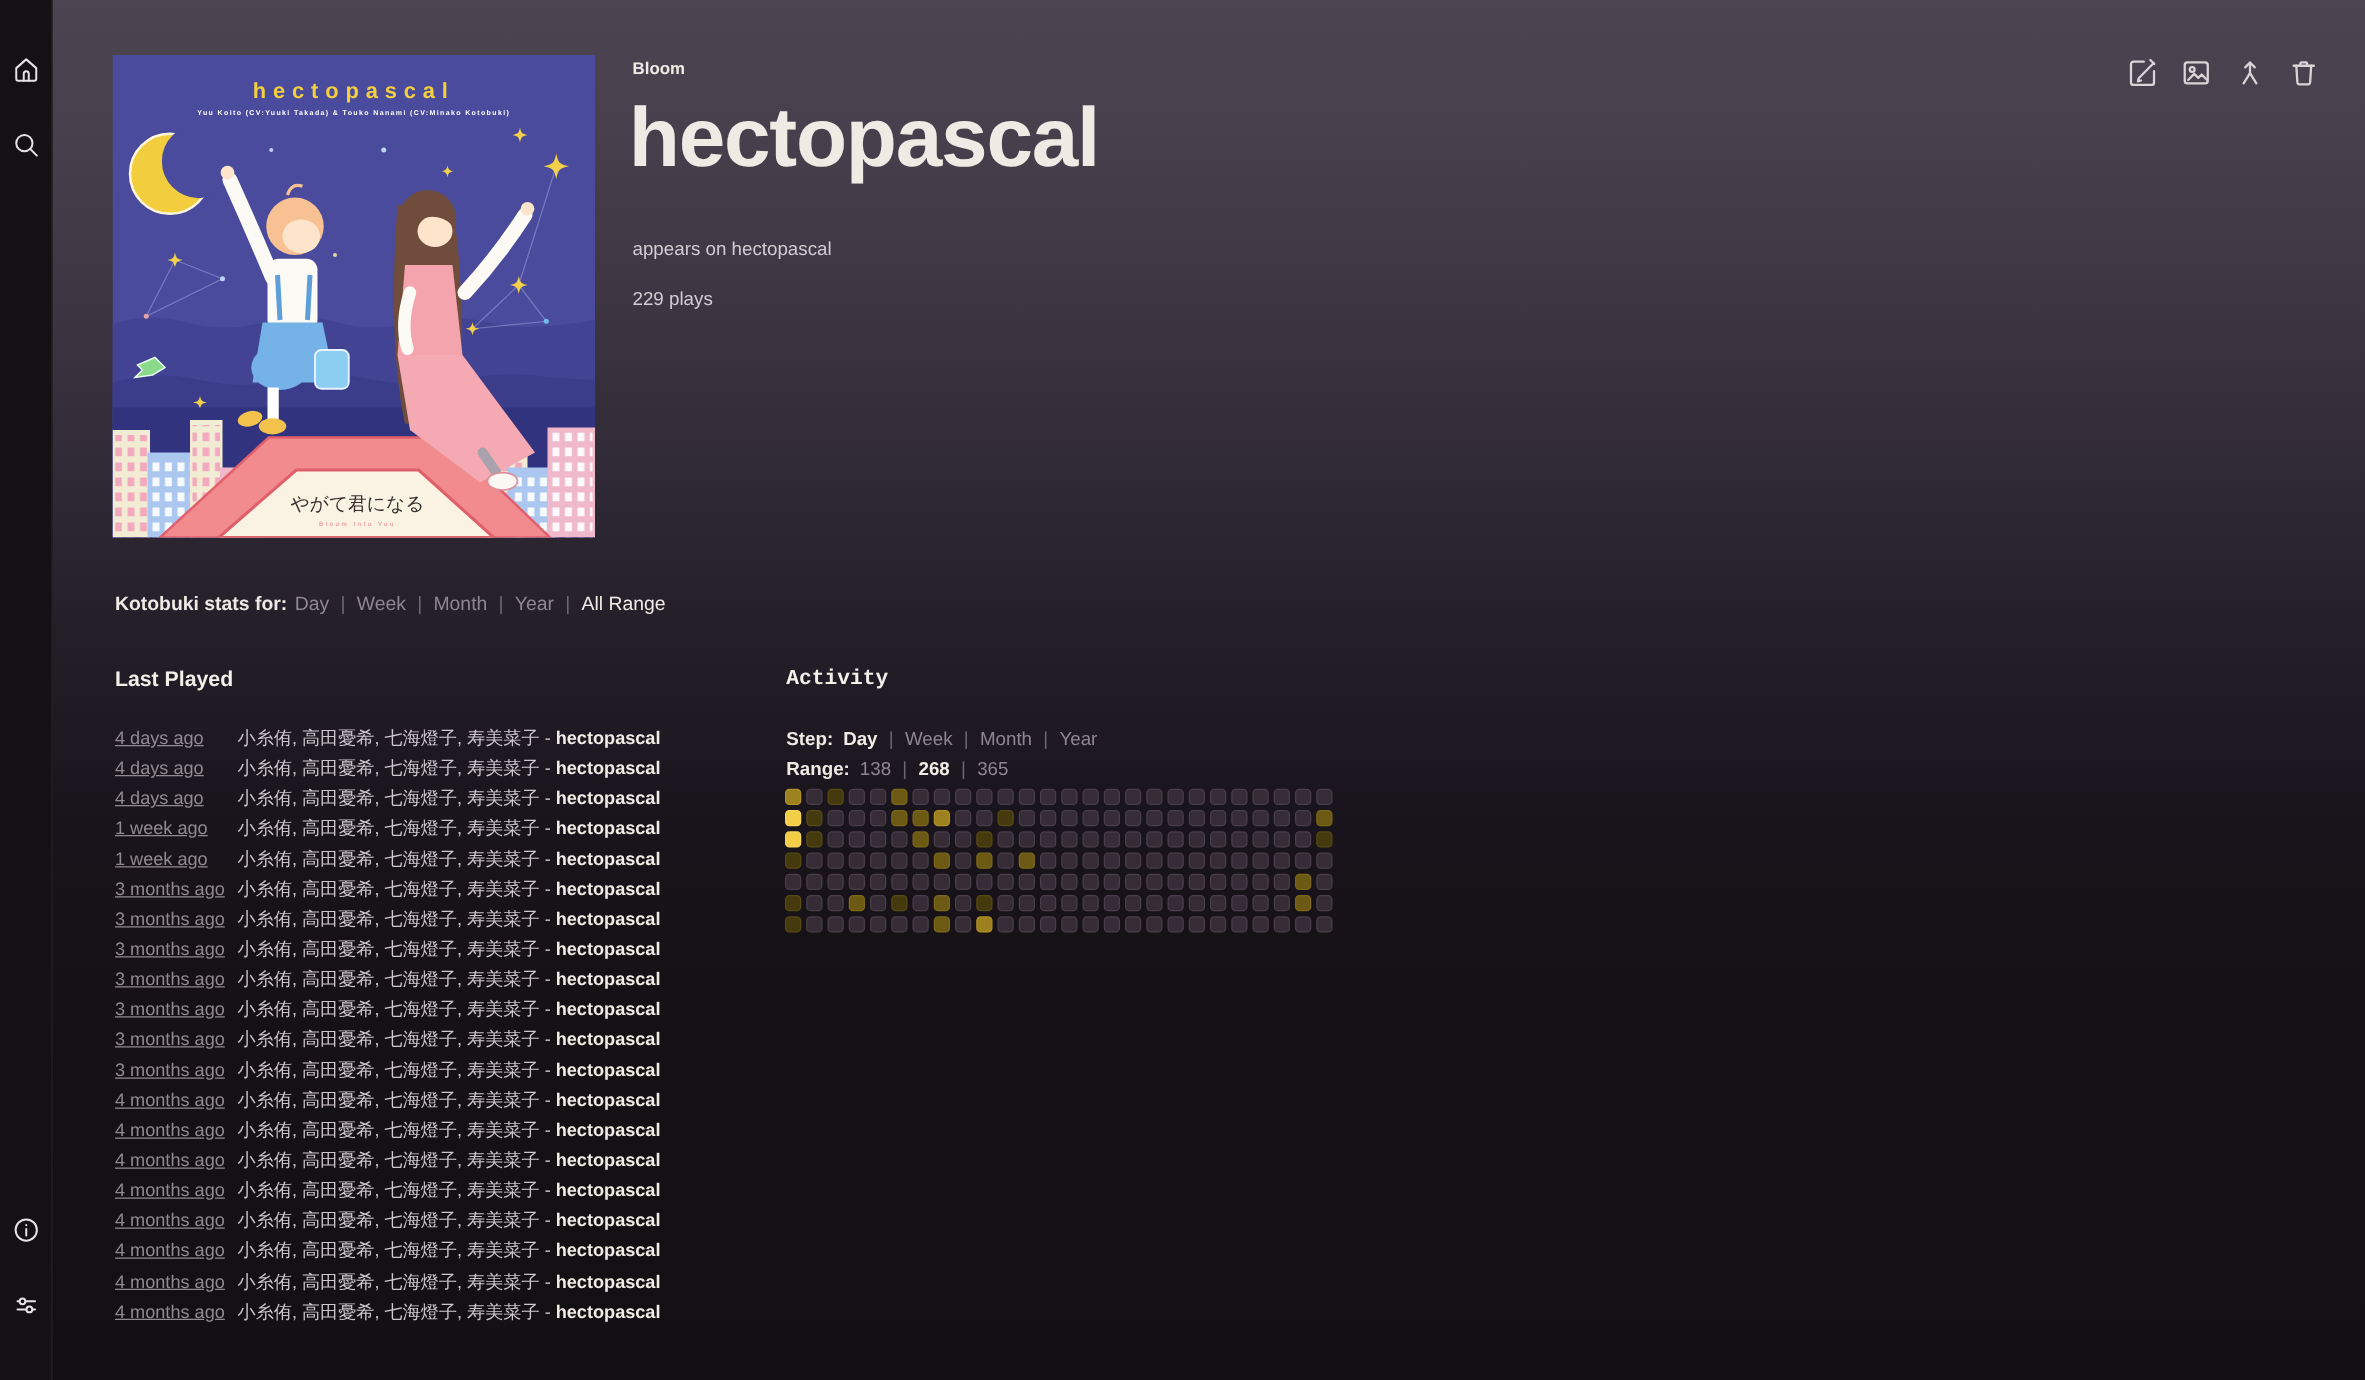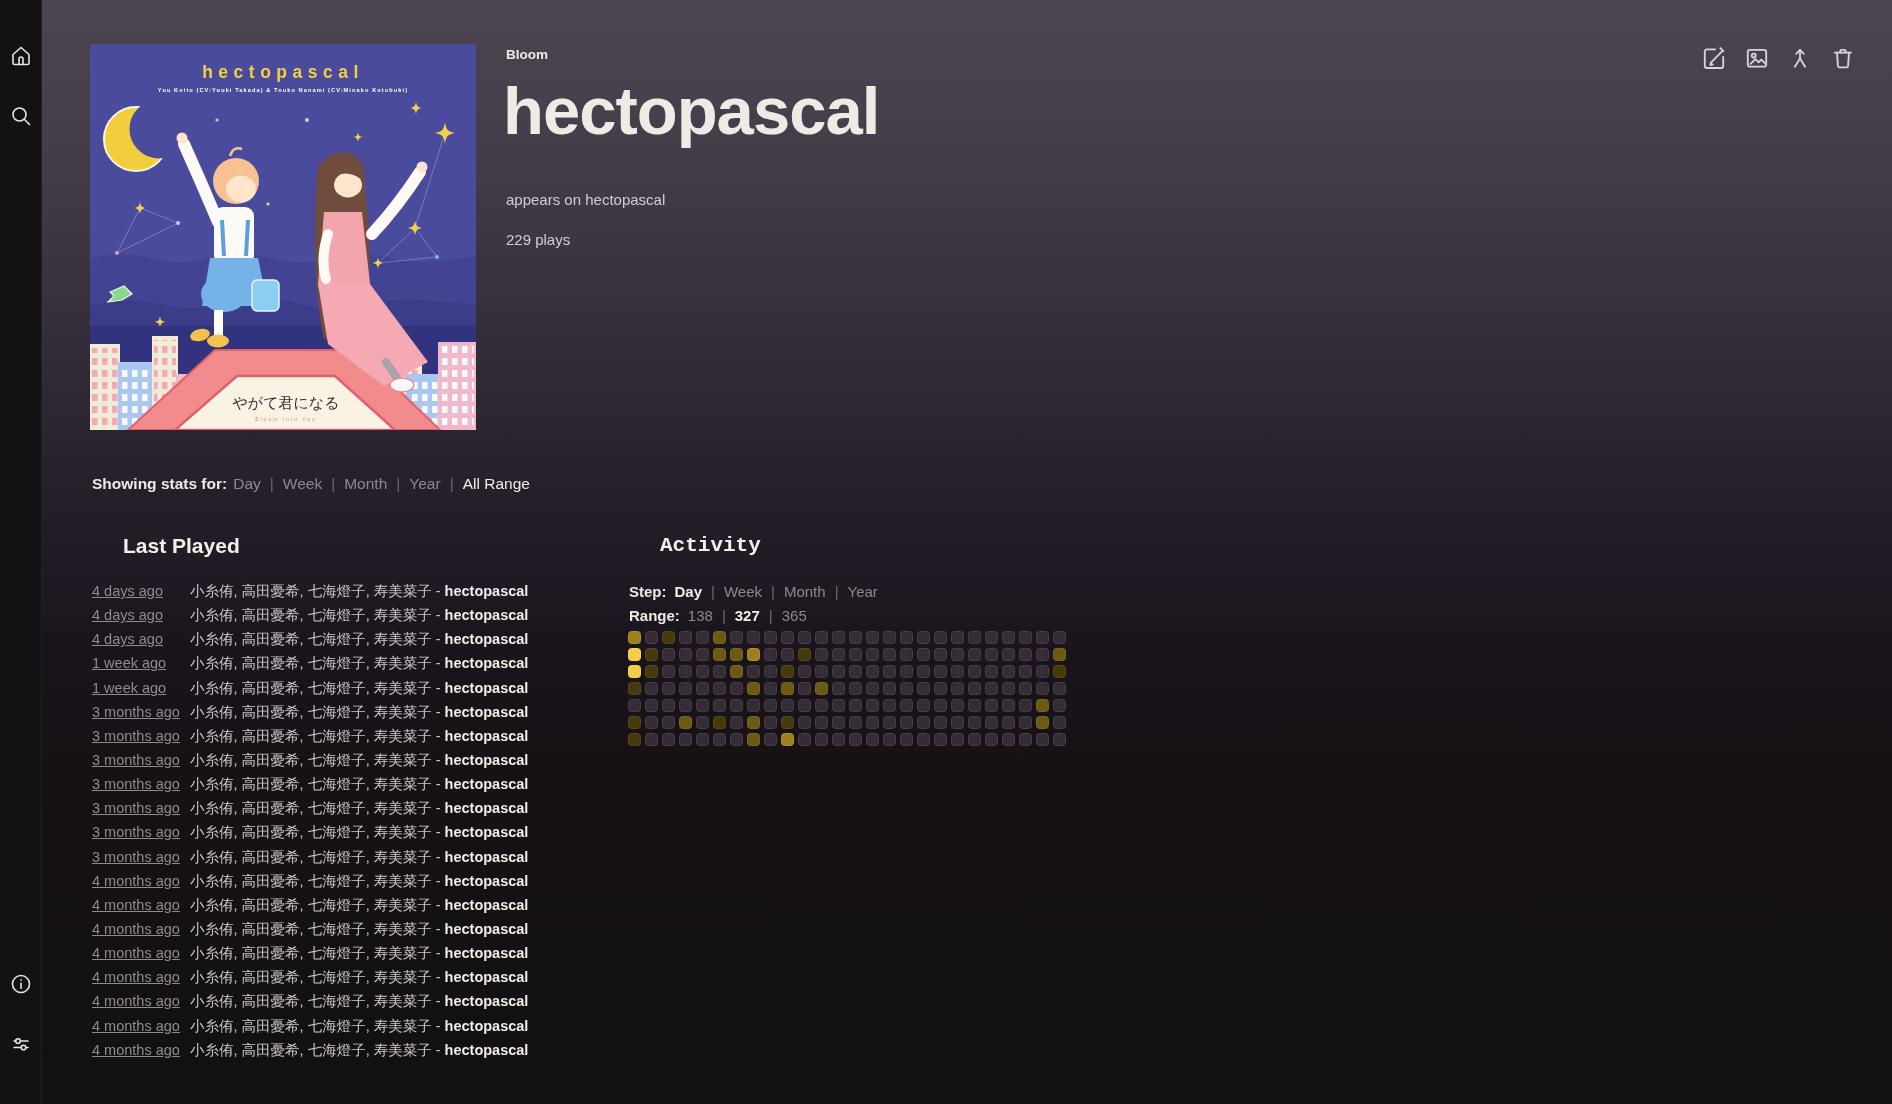--- a/index.html
+++ b/index.html
@@ -32,21 +32,21 @@
   .action-btn { width:26px; height:26px; cursor:pointer; }
   .action-btn svg { width:26px; height:26px; stroke:#d9d4d8; stroke-width:1.7; fill:none;
     stroke-linecap:round; stroke-linejoin:round; }
   
   .stats-row { position:absolute; left:92px; top:475px; font-size:15.5px; color:#8f8790; white-space:nowrap; }
   .stats-row .lbl { font-weight:bold; color:#efeae4; margin-right:6px; }
   .opt { color:#8f8790; cursor:pointer; }
   .opt.selected { color:#f1ece6; }
   .pipe { color:#6f676f; margin:0 9px; }
   
-  .section-heading { position:absolute; font-size:21px; font-weight:bold; color:#f3efe9; white-space:nowrap;margin-left:31px; }
+  .section-heading { position:absolute; font-size:17px; font-weight:bold; color:#f3efe9; white-space:nowrap; }
   #lp-heading { left:92px; top:534px; }
   #act-heading { left:629px; top:534px;font-family:Liberation Mono, monospace; }
   
   .lp-list { position:absolute; left:92px; top:579px; font-size:14.5px; }
   .play-row { height:24.15px; line-height:24.15px; white-space:nowrap; }
   .play-row .time { display:inline-block; width:98px; color:#918a91;text-decoration:underline; }
   .play-row .artist { color:#cdc6cd; cursor:pointer; }
   .play-row .sep { color:#cdc6cd; }
   .play-row .track { color:#f1ece6; font-weight:bold; cursor:pointer; }
   
@@ -228,21 +228,21 @@
     <div class="action-btn">
       <svg viewBox="0 0 24 24">
           <path d="M4.5 7 H19.5"></path>
           <path d="M9.5 7 V5.6 a1.1 1.1 0 0 1 1.1 -1.1 h2.8 a1.1 1.1 0 0 1 1.1 1.1 V7"></path>
           <path d="M6.5 7 l0.8 12.3 a1.6 1.6 0 0 0 1.6 1.4 h6.2 a1.6 1.6 0 0 0 1.6 -1.4 L17.5 7"></path>
         </svg>
     </div>
   </div>
 
   <div class="stats-row">
-    <span class="lbl">Showing stats for:</span><span id="stats-options"><span class="opt">Day</span><span class="pipe">|</span><span class="opt">Week</span><span class="pipe">|</span><span class="opt">Month</span><span class="pipe">|</span><span class="opt">Year</span><span class="pipe">|</span><span class="opt selected">All Range</span></span>
+    <span class="lbl">Kotobuki stats for:</span><span id="stats-options"><span class="opt">Day</span><span class="pipe">|</span><span class="opt">Week</span><span class="pipe">|</span><span class="opt">Month</span><span class="pipe">|</span><span class="opt">Year</span><span class="pipe">|</span><span class="opt selected">All Range</span></span>
   </div>
 
   <h2 class="section-heading" id="lp-heading">Last Played</h2>
   <div class="lp-list" id="lp-list">
       <div class="play-row"><span class="time">4 days ago</span><span class="artist">小糸侑</span><span class="sep">, </span><span class="artist">高田憂希</span><span class="sep">, </span><span class="artist">七海燈子</span><span class="sep">, </span><span class="artist">寿美菜子</span><span class="sep"> - </span><span class="track">hectopascal</span></div>
       <div class="play-row"><span class="time">4 days ago</span><span class="artist">小糸侑</span><span class="sep">, </span><span class="artist">高田憂希</span><span class="sep">, </span><span class="artist">七海燈子</span><span class="sep">, </span><span class="artist">寿美菜子</span><span class="sep"> - </span><span class="track">hectopascal</span></div>
       <div class="play-row"><span class="time">4 days ago</span><span class="artist">小糸侑</span><span class="sep">, </span><span class="artist">高田憂希</span><span class="sep">, </span><span class="artist">七海燈子</span><span class="sep">, </span><span class="artist">寿美菜子</span><span class="sep"> - </span><span class="track">hectopascal</span></div>
       <div class="play-row"><span class="time">1 week ago</span><span class="artist">小糸侑</span><span class="sep">, </span><span class="artist">高田憂希</span><span class="sep">, </span><span class="artist">七海燈子</span><span class="sep">, </span><span class="artist">寿美菜子</span><span class="sep"> - </span><span class="track">hectopascal</span></div>
       <div class="play-row"><span class="time">1 week ago</span><span class="artist">小糸侑</span><span class="sep">, </span><span class="artist">高田憂希</span><span class="sep">, </span><span class="artist">七海燈子</span><span class="sep">, </span><span class="artist">寿美菜子</span><span class="sep"> - </span><span class="track">hectopascal</span></div>
       <div class="play-row"><span class="time">3 months ago</span><span class="artist">小糸侑</span><span class="sep">, </span><span class="artist">高田憂希</span><span class="sep">, </span><span class="artist">七海燈子</span><span class="sep">, </span><span class="artist">寿美菜子</span><span class="sep"> - </span><span class="track">hectopascal</span></div>
@@ -260,21 +260,21 @@
       <div class="play-row"><span class="time">4 months ago</span><span class="artist">小糸侑</span><span class="sep">, </span><span class="artist">高田憂希</span><span class="sep">, </span><span class="artist">七海燈子</span><span class="sep">, </span><span class="artist">寿美菜子</span><span class="sep"> - </span><span class="track">hectopascal</span></div>
       <div class="play-row"><span class="time">4 months ago</span><span class="artist">小糸侑</span><span class="sep">, </span><span class="artist">高田憂希</span><span class="sep">, </span><span class="artist">七海燈子</span><span class="sep">, </span><span class="artist">寿美菜子</span><span class="sep"> - </span><span class="track">hectopascal</span></div>
       <div class="play-row"><span class="time">4 months ago</span><span class="artist">小糸侑</span><span class="sep">, </span><span class="artist">高田憂希</span><span class="sep">, </span><span class="artist">七海燈子</span><span class="sep">, </span><span class="artist">寿美菜子</span><span class="sep"> - </span><span class="track">hectopascal</span></div>
     </div>
 
   <h2 class="section-heading" id="act-heading">Activity</h2>
   <div class="step-row">
     <span class="lbl">Step:</span><span id="step-options"><span class="opt selected">Day</span><span class="pipe">|</span><span class="opt">Week</span><span class="pipe">|</span><span class="opt">Month</span><span class="pipe">|</span><span class="opt">Year</span></span>
   </div>
   <div class="range-row">
-    <span class="lbl">Range:</span><span id="range-options"><span class="opt">138</span><span class="pipe">|</span><span class="opt selected">327</span><span class="pipe">|</span><span class="opt">365</span></span>
+    <span class="lbl">Range:</span><span id="range-options"><span class="opt">138</span><span class="pipe">|</span><span class="opt selected">268</span><span class="pipe">|</span><span class="opt">365</span></span>
   </div>
   <div class="heatmap" id="heatmap">
       <span class="hm-cell" style="background: rgb(157, 129, 30); border-color: rgb(176, 145, 38);"></span>
       <span class="hm-cell" style="background: rgb(53, 44, 54); border-color: rgb(74, 62, 75);"></span>
       <span class="hm-cell" style="background: rgb(69, 58, 14); border-color: rgb(87, 74, 21);"></span>
       <span class="hm-cell" style="background: rgb(53, 44, 54); border-color: rgb(74, 62, 75);"></span>
       <span class="hm-cell" style="background: rgb(53, 44, 54); border-color: rgb(74, 62, 75);"></span>
       <span class="hm-cell" style="background: rgb(107, 89, 20); border-color: rgb(124, 104, 26);"></span>
       <span class="hm-cell" style="background: rgb(53, 44, 54); border-color: rgb(74, 62, 75);"></span>
       <span class="hm-cell" style="background: rgb(53, 44, 54); border-color: rgb(74, 62, 75);"></span>

